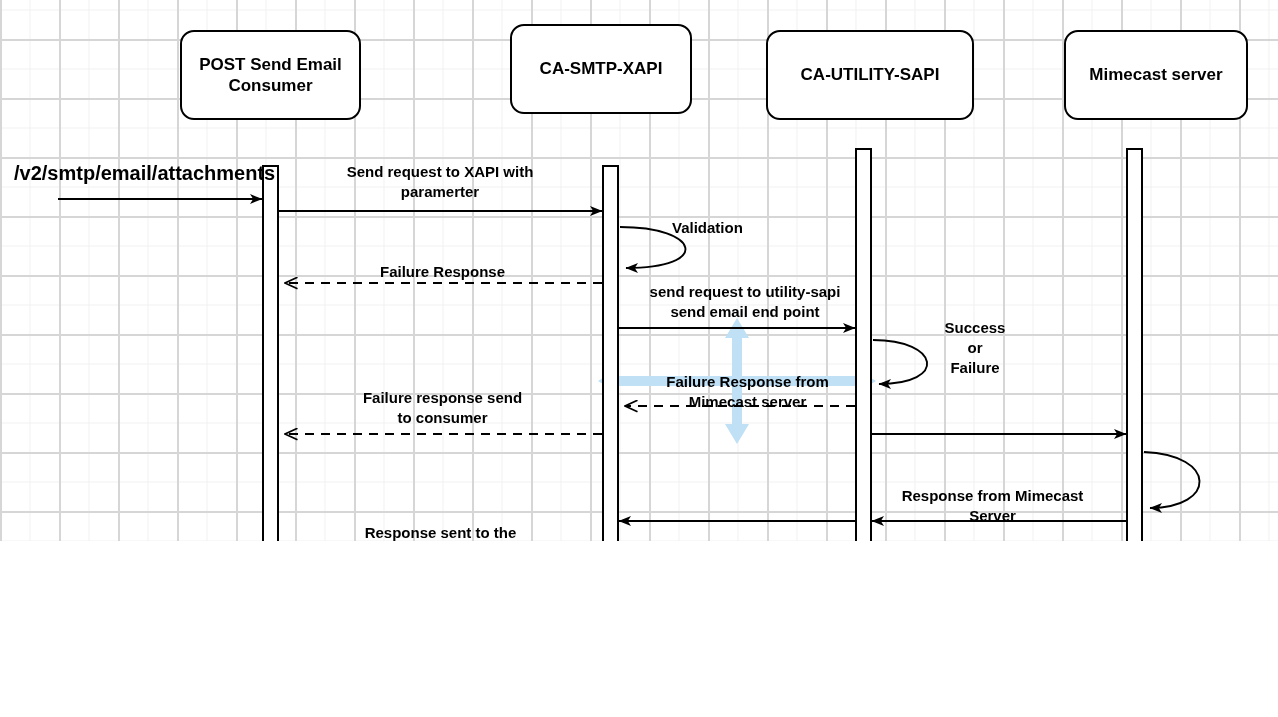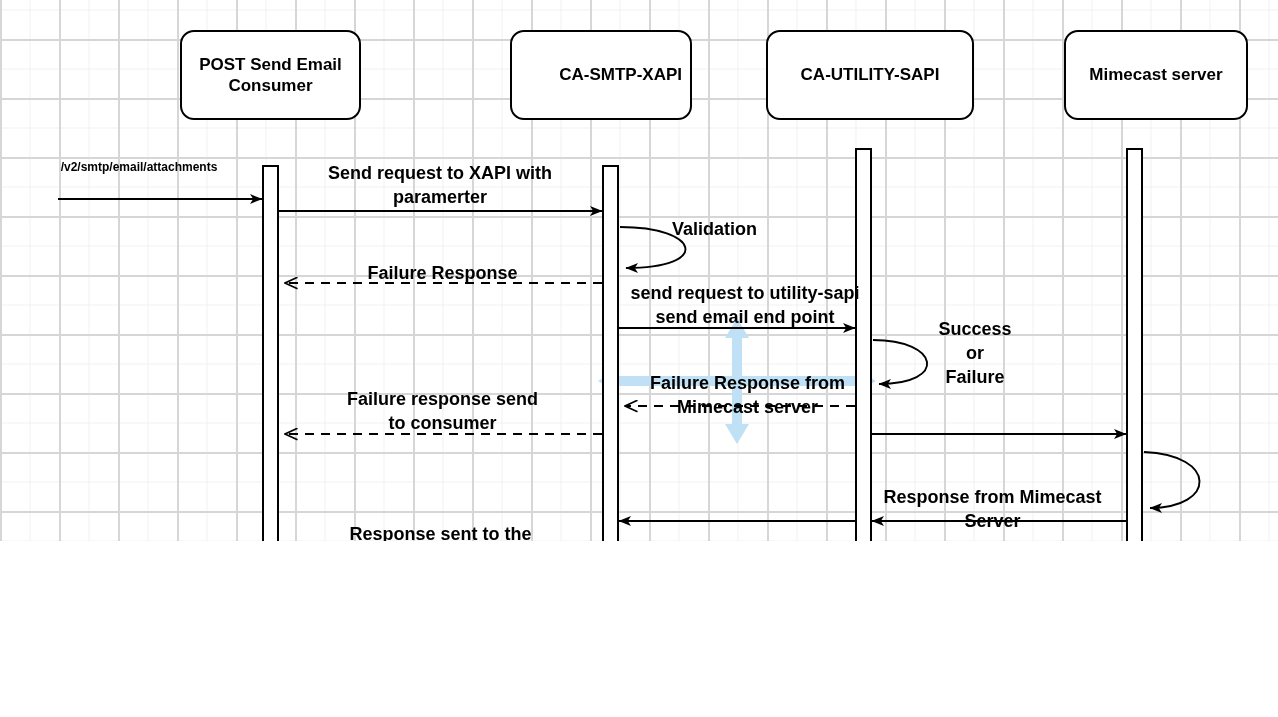--- a/index.html
+++ b/index.html
@@ -58,29 +58,29 @@
   .activation-bar {
     position: absolute;
     box-sizing: border-box;
     border: 2px solid #000000;
     background: #ffffff;
   }
   .msg-label {
     position: absolute;
     font-family: "Liberation Sans", sans-serif;
     font-weight: bold;
-    font-size: 18px;
+    font-size: 15px;
     line-height: 1.32;
     color: #000000;
     text-align: center;
     white-space: pre-line;
   }
   .msg-label.entry {
-    font-size: 12px;
-    text-align: center;
+    font-size: 20px;
+    text-align: right;
     white-space: nowrap;
   }
 </style>
 </head>
 <body>
 
 <div id="canvas">
 
   <svg class="svg-layer" viewBox="0 0 1278 717" xmlns="http://www.w3.org/2000/svg">
     <defs>
@@ -157,21 +157,21 @@
     <g>
       <line x1="602" y1="559" x2="279" y2="559" stroke="#000000" stroke-width="1.8" marker-end="url(#arrowFilled)"></line>
     </g>
   </svg>
 
   <div class="participant-box" style="left:180px; top:30px; width:181px; height:90px;">
     <span>POST Send Email
 Consumer</span>
   </div>
 
-  <div class="participant-box" style="left:510px; top:30px; width:182px; height:90px;justify-content:flex-end;">
+  <div class="participant-box" style="left:510px; top:24px; width:182px; height:90px;">
     <span>CA-SMTP-XAPI</span>
   </div>
 
   <div class="participant-box" style="left:766px; top:30px; width:208px; height:90px;">
     <span>CA-UTILITY-SAPI</span>
   </div>
 
   <div class="participant-box" style="left:1064px; top:30px; width:184px; height:90px;">
     <span>Mimecast server</span>
   </div>

